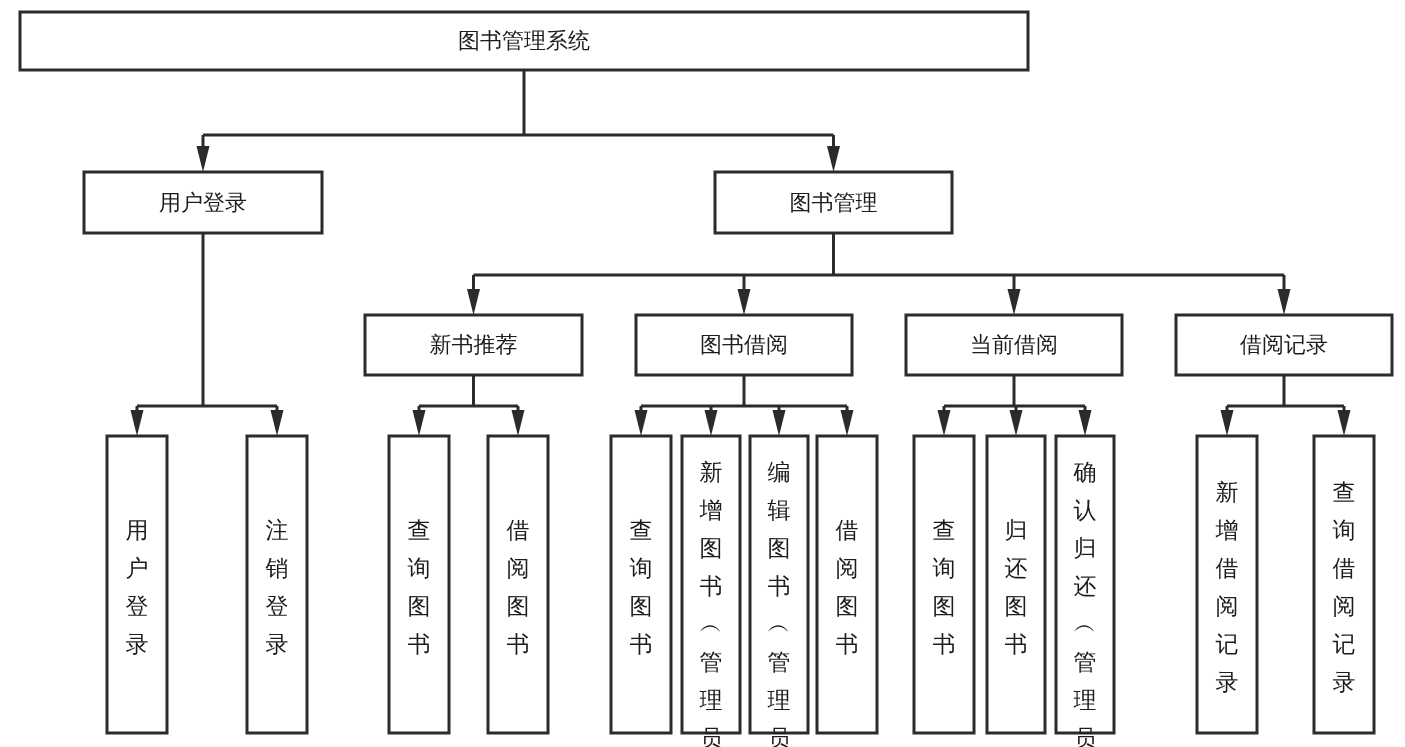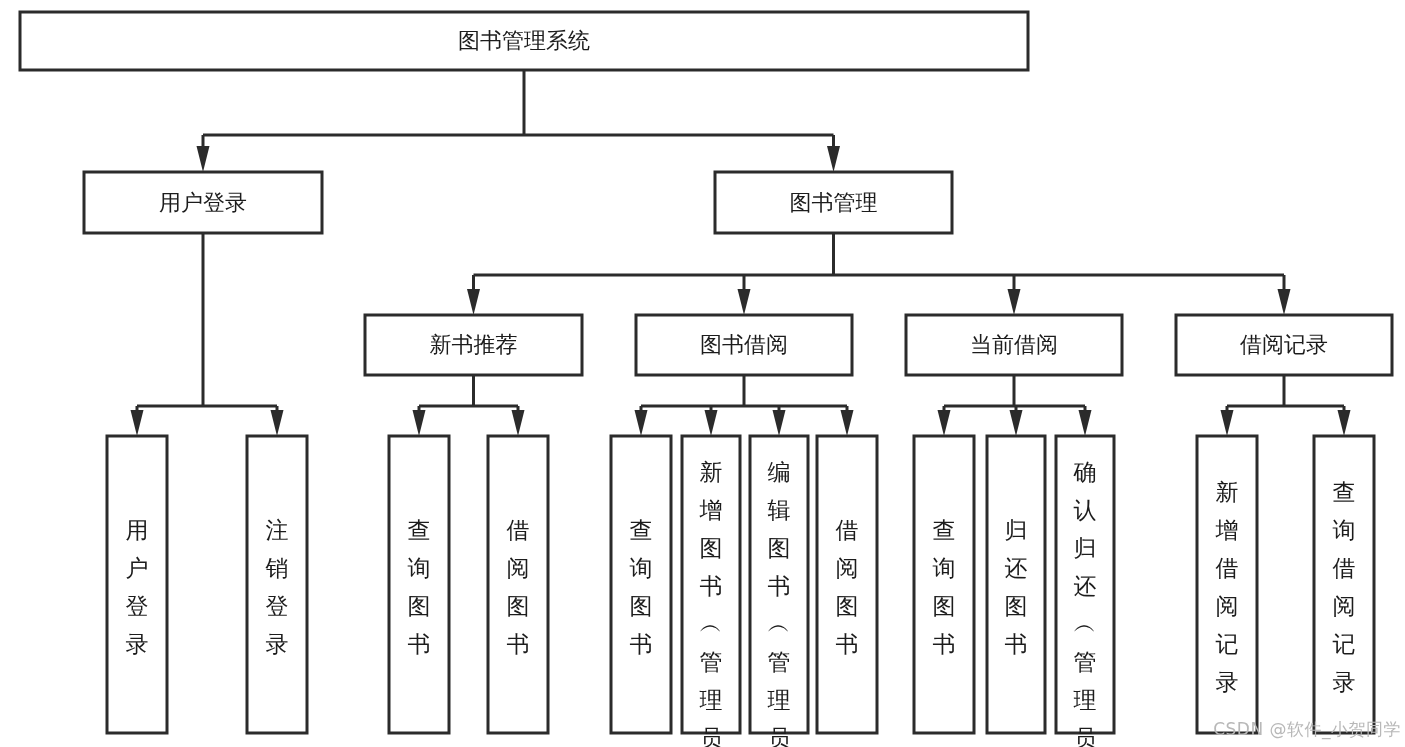--- a/index.html
+++ b/index.html
@@ -216,14 +216,13 @@
         <g>
           <rect class="node-rect" x="1193" y="436" width="60" height="297"></rect>
           <text class="node-label-v" x="1223" y="500.14"><tspan x="1223" dy="0">新</tspan><tspan x="1223" dy="38">增</tspan><tspan x="1223" dy="38">借</tspan><tspan x="1223" dy="38">阅</tspan><tspan x="1223" dy="38">记</tspan><tspan x="1223" dy="38">录</tspan></text>
         </g>
         <g>
           <rect class="node-rect" x="1310" y="436" width="60" height="297"></rect>
           <text class="node-label-v" x="1340" y="500.14"><tspan x="1340" dy="0">查</tspan><tspan x="1340" dy="38">询</tspan><tspan x="1340" dy="38">借</tspan><tspan x="1340" dy="38">阅</tspan><tspan x="1340" dy="38">记</tspan><tspan x="1340" dy="38">录</tspan></text>
         </g>
       </g>
   </svg>
-  <div class="watermark">CSDN @软件_小贺同学</div>
 </div>
 
 </body></html>

